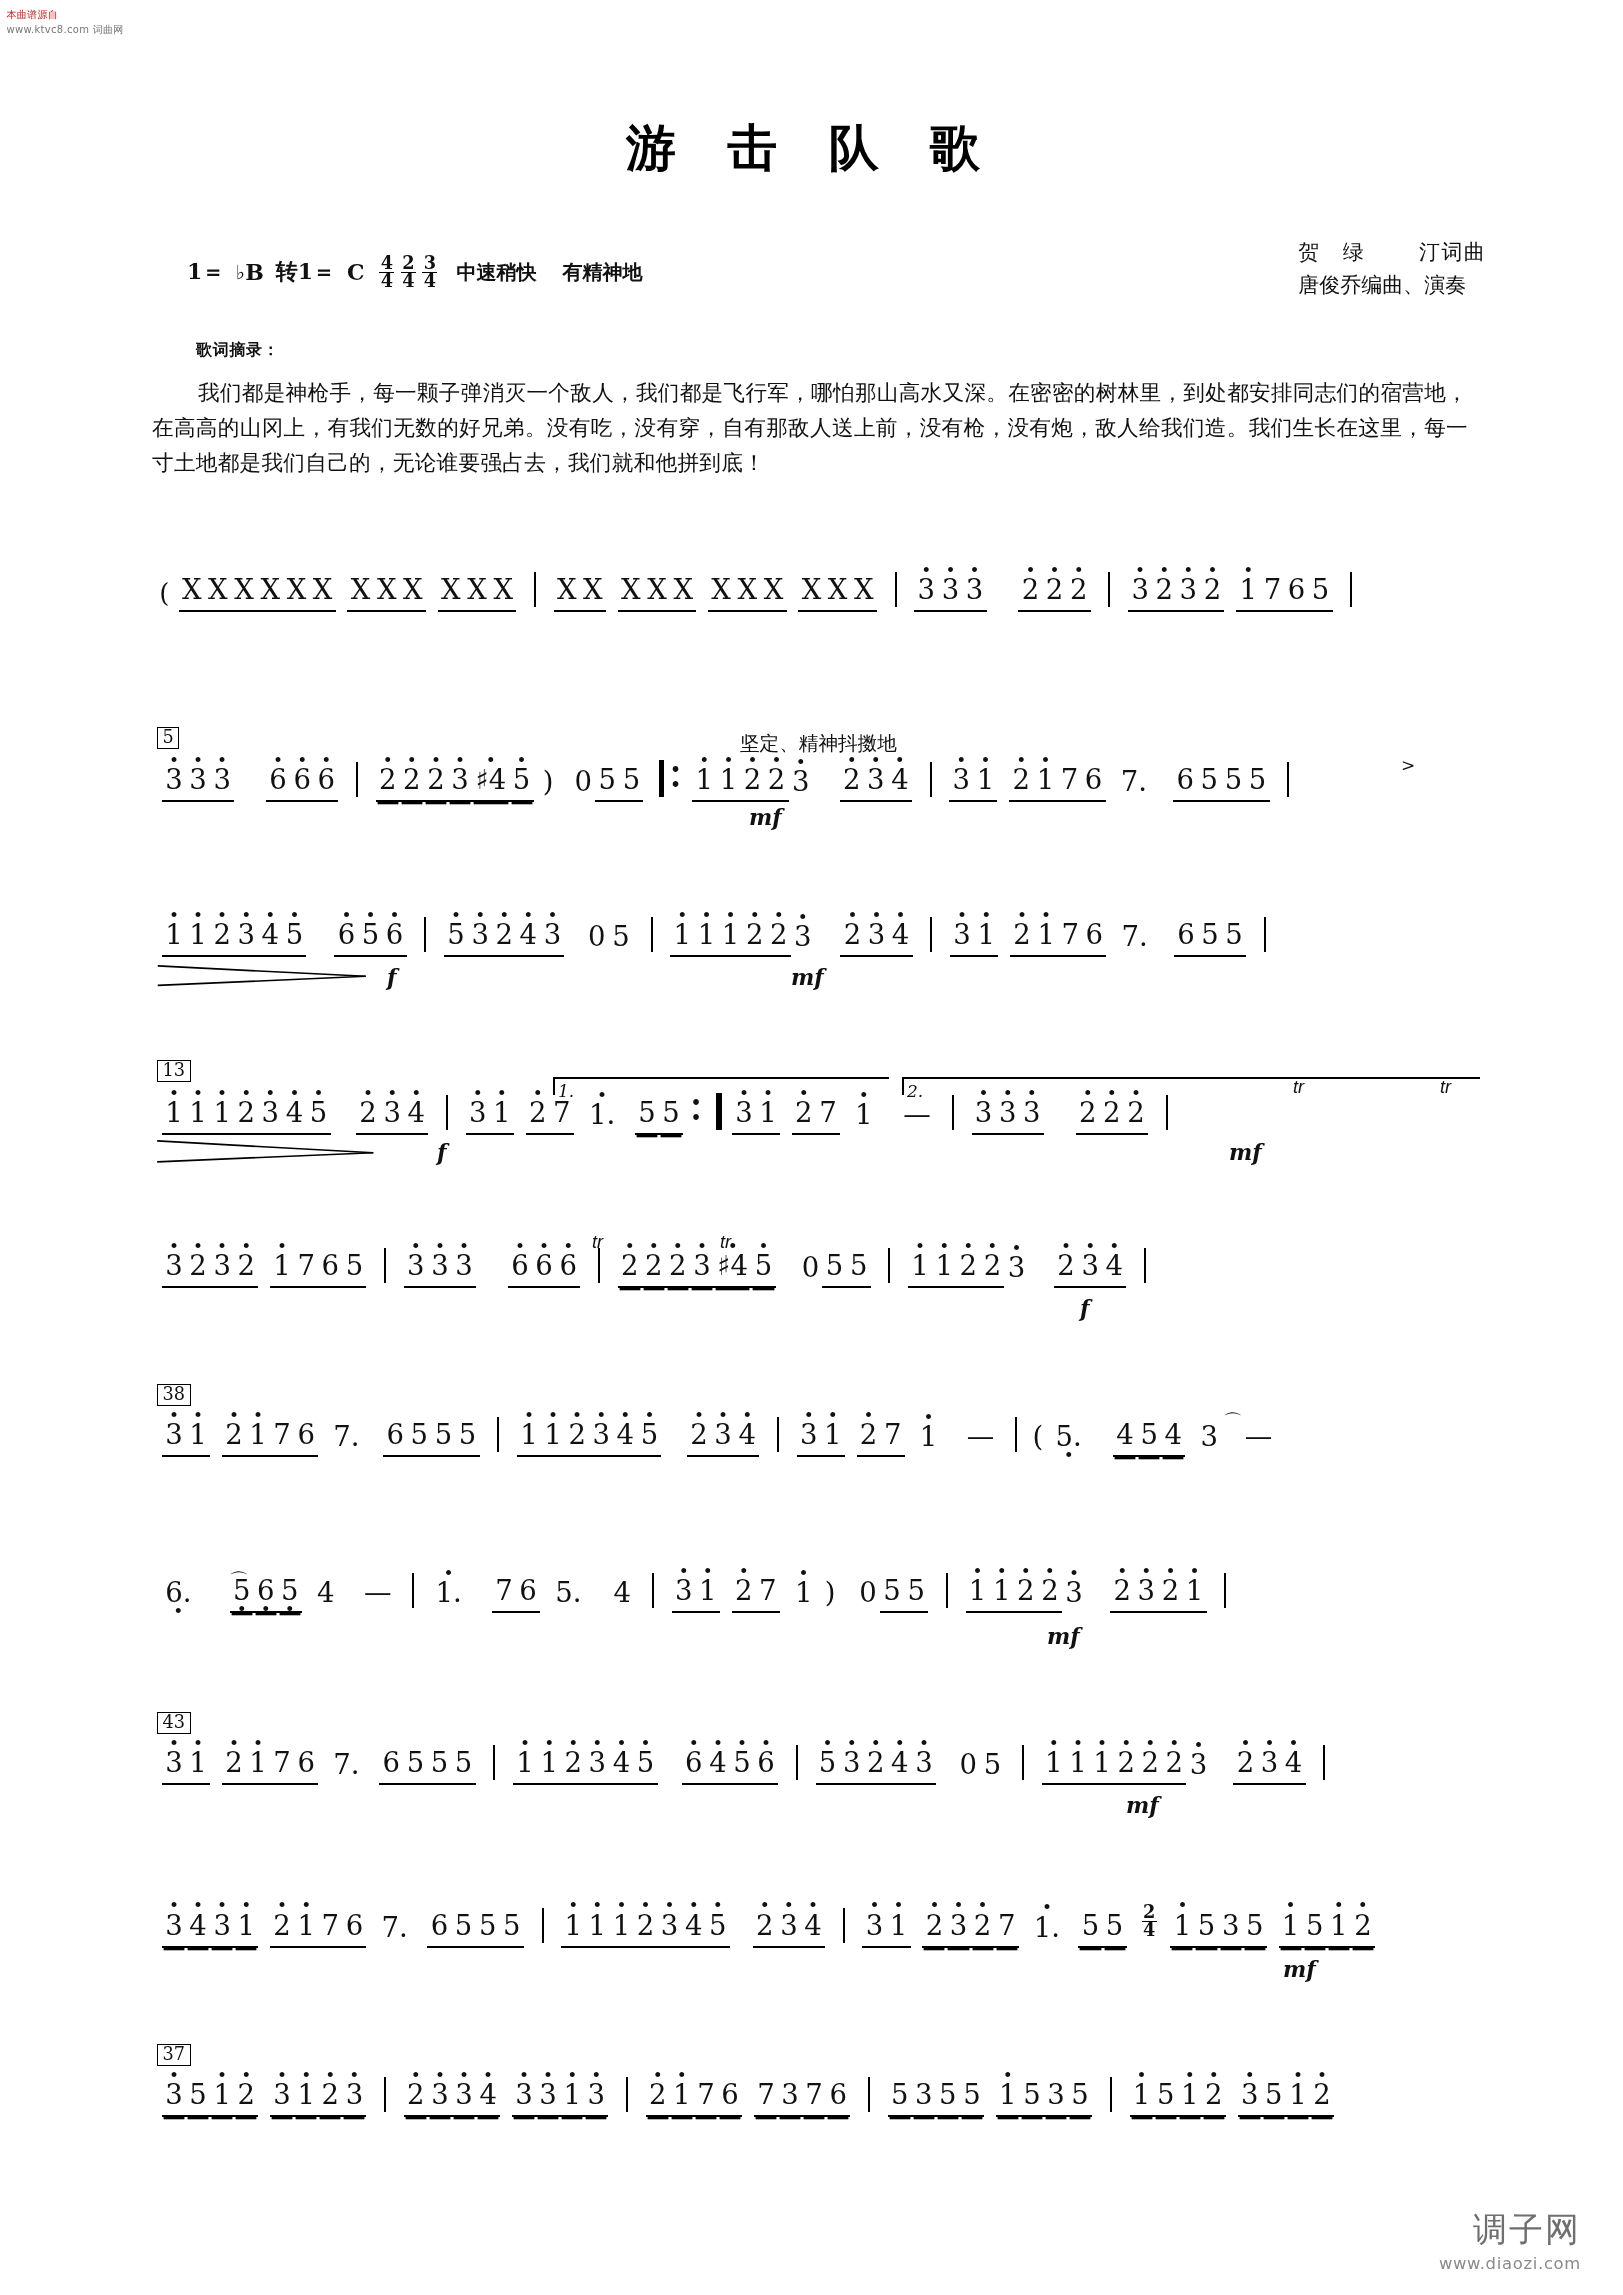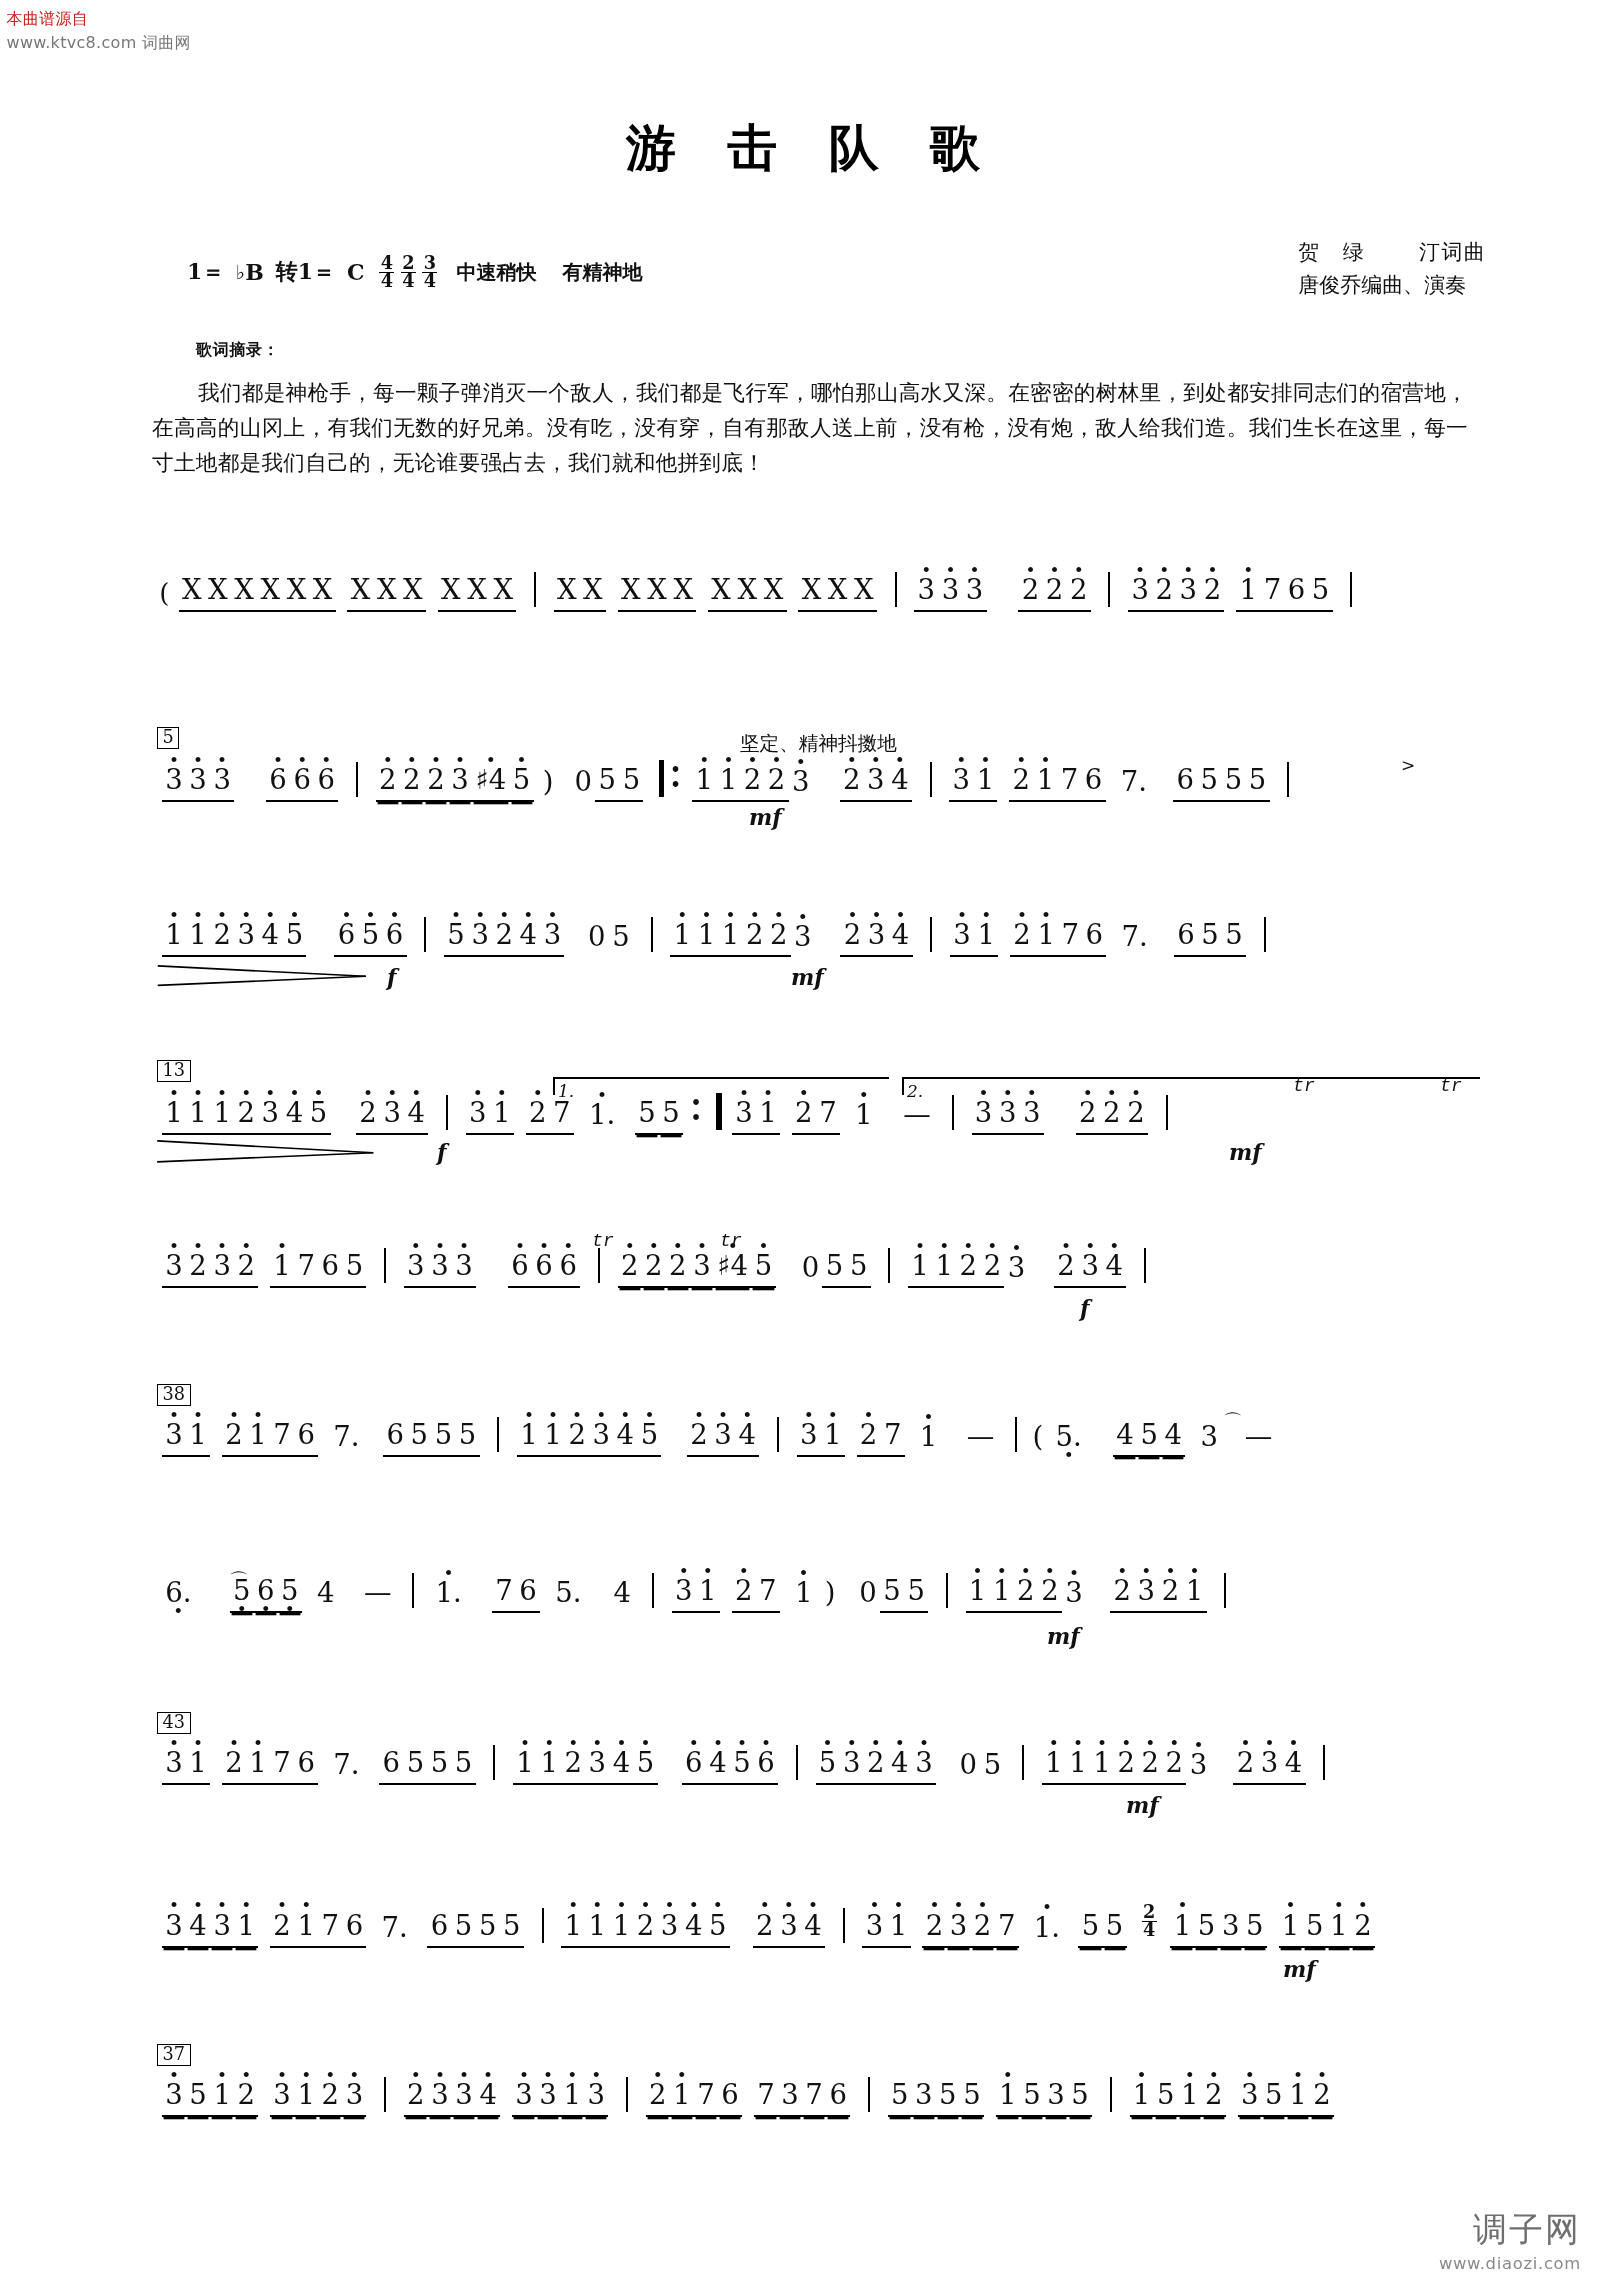--- a/index.html
+++ b/index.html
@@ -14,21 +14,21 @@
     font-family: "DejaVu Serif", serif;
     color: #111;
     overflow: hidden;
   }
 
   
   .wm-topleft {
     position: absolute;
     left: 6.5px;
     top: 6.5px;
-    font-size: 16px;
+    font-size: 10px;
     color: #c23b3b;
     font-family: "DejaVu Sans", sans-serif;
     letter-spacing: 0.3px;
     line-height: 1.5;
     white-space: nowrap;
   }
   .wm-topleft .wm-red { color: #cc2222; }
   .wm-topleft .wm-grey { color: #777; }
 
   
@@ -226,21 +226,21 @@
     position: absolute;
     font-style: italic;
     font-weight: bold;
     font-family: "DejaVu Serif", serif;
     font-size: 22px;
   }
   .tr {
     position: absolute;
     font-style: italic;
     font-size: 18.3px;
-    font-family: Liberation Mono, monospace;
+    font-family: Liberation Sans, sans-serif;
   }
   .cnmark {
     position: absolute;
     font-family: "DejaVu Sans", sans-serif;
     font-size: 19.6px;
     font-weight: normal;
   }
   .ending {
     position: absolute;
     font-size: 17px;

